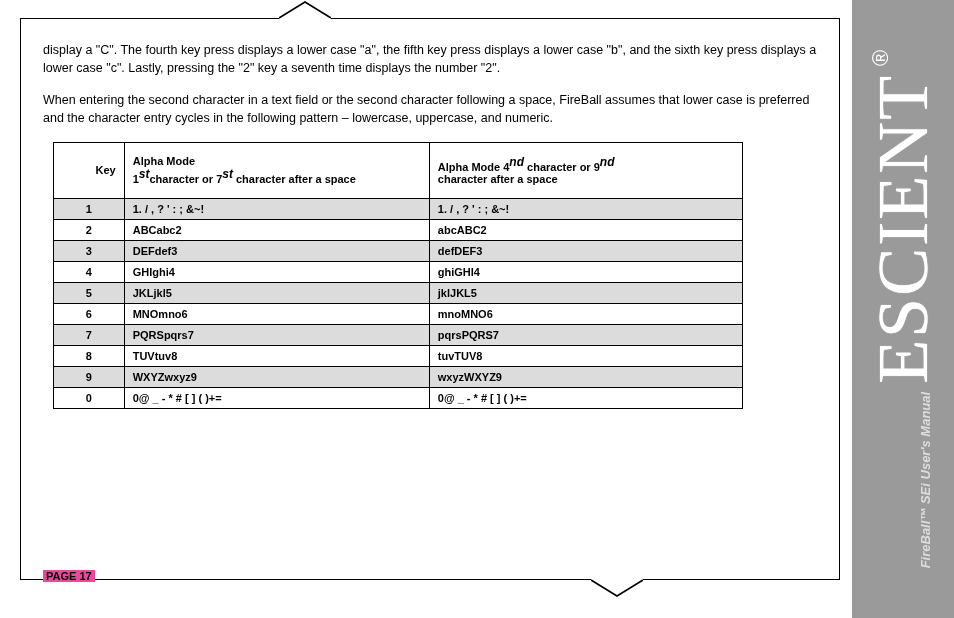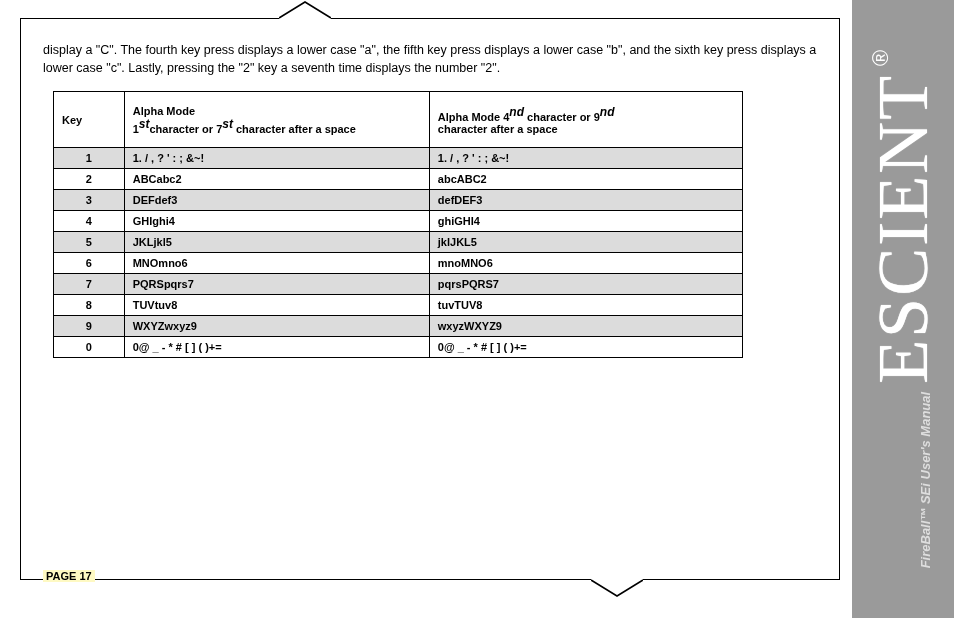--- a/index.html
+++ b/index.html
@@ -47,31 +47,31 @@
   }
   .notch-bottom svg { position: absolute; left: 0; bottom: -17px; }
   .para { font-size: 12.5px; color: #000; line-height: 1.45; margin-bottom: 14px; }
   .bold-line { font-size: 11px; font-weight: bold; color: #000; margin: 4px 0 16px 0; }
   .table-wrap { margin-left: 10px; }
   table.entry { border-collapse: collapse; width: 690px; }
   table.entry th, table.entry td {
     border: 1px solid #000; font-size: 11px; padding: 4px 8px; text-align: left;
   }
   table.entry thead th { height: 56px; vertical-align: middle; font-weight: bold; background: #fff; }
-  table.entry thead th.keyh { width: 70px; text-align: left; }
+  table.entry thead th.keyh { width: 70px; text-align: right; }
   table.entry thead th.c1 { width: 302px; }
   table.entry thead th.c2 { width: 310px; }
   table.entry td.keycell { text-align: center; font-weight: bold; }
   table.entry td { font-weight: bold; height: 20px; }
   tr.shade td { background: #dcdcdc; }
   sup { font-size: 12px; font-style: italic; }
   .hsub { font-weight: bold; }
   .footer {
     position: absolute; left: 22px; bottom: -3px; font-size: 11px; font-weight: bold;
-    background: #fef9c3; padding: 0 3px;
+    background: #ec4899; padding: 0 3px;
   }
 </style>
 </head>
 <body>
 
 <div class="page">
 
   <div class="sidebar">
     <div class="sidebar-inner">
       <span class="subtitle">FireBall™ SEi User's Manual</span>
@@ -87,20 +87,21 @@
         <polyline points="0,17 26,1 52,17" fill="#fff" stroke="#000" stroke-width="1.5"></polyline>
       </svg>
     </div>
     <div class="notch-bottom">
       <svg width="52" height="18" viewBox="0 0 52 18">
         <polyline points="0,1 26,17 52,1" fill="#fff" stroke="#000" stroke-width="1.5"></polyline>
       </svg>
     </div>
 
     <p class="para">display a "C".  The fourth key press displays a lower case "a", the fifth key press displays a lower case "b", and the sixth key press displays a lower case "c".  Lastly, pressing the "2" key a seventh time displays the number "2".</p>
+    <p class="para">When entering the second character in a text field or the second character following a space, FireBall assumes that lower case is preferred and the character entry cycles in the following pattern – lowercase, uppercase, and numeric.</p>
 
     <div class="table-wrap">
       <table class="entry">
         <thead>
           <tr>
             <th class="keyh">
               <span>Key</span>
             </th>
             <th class="c1">
               <span class="hsub">Alpha Mode</span><br>

